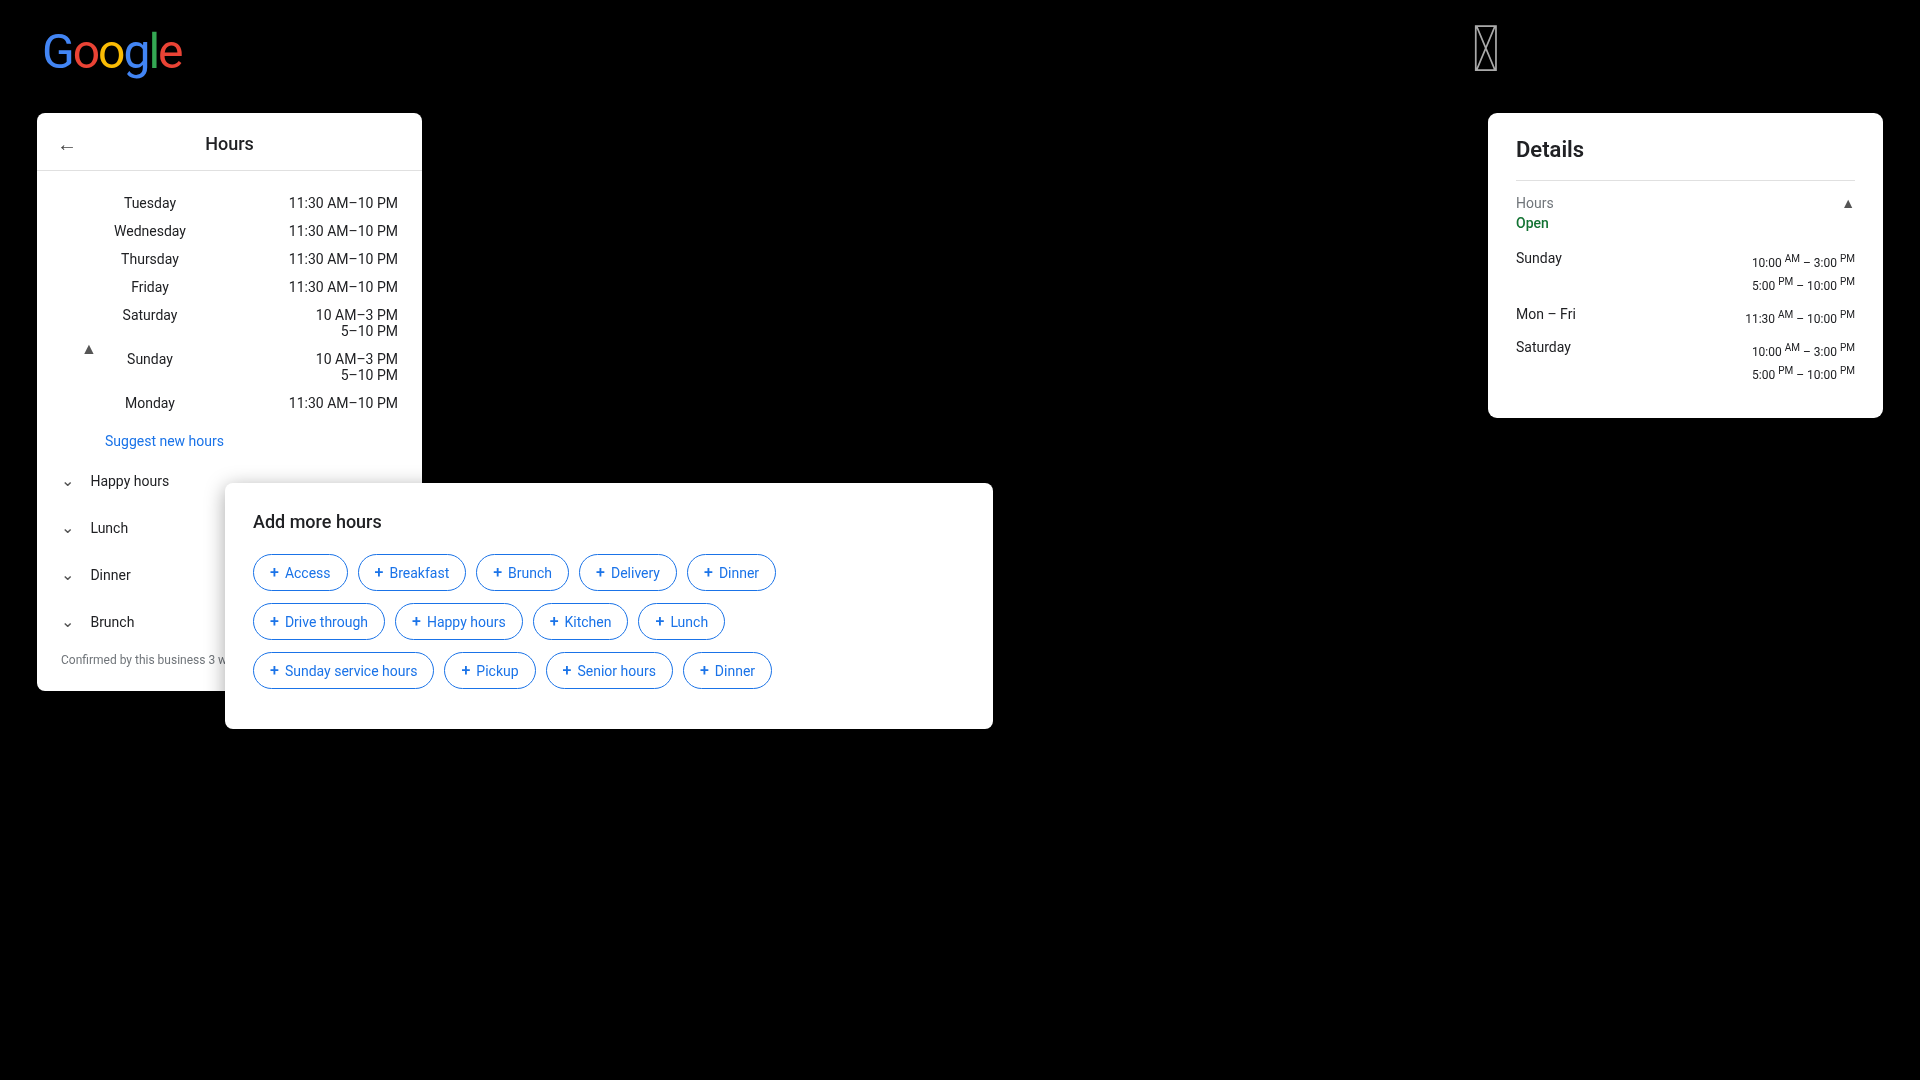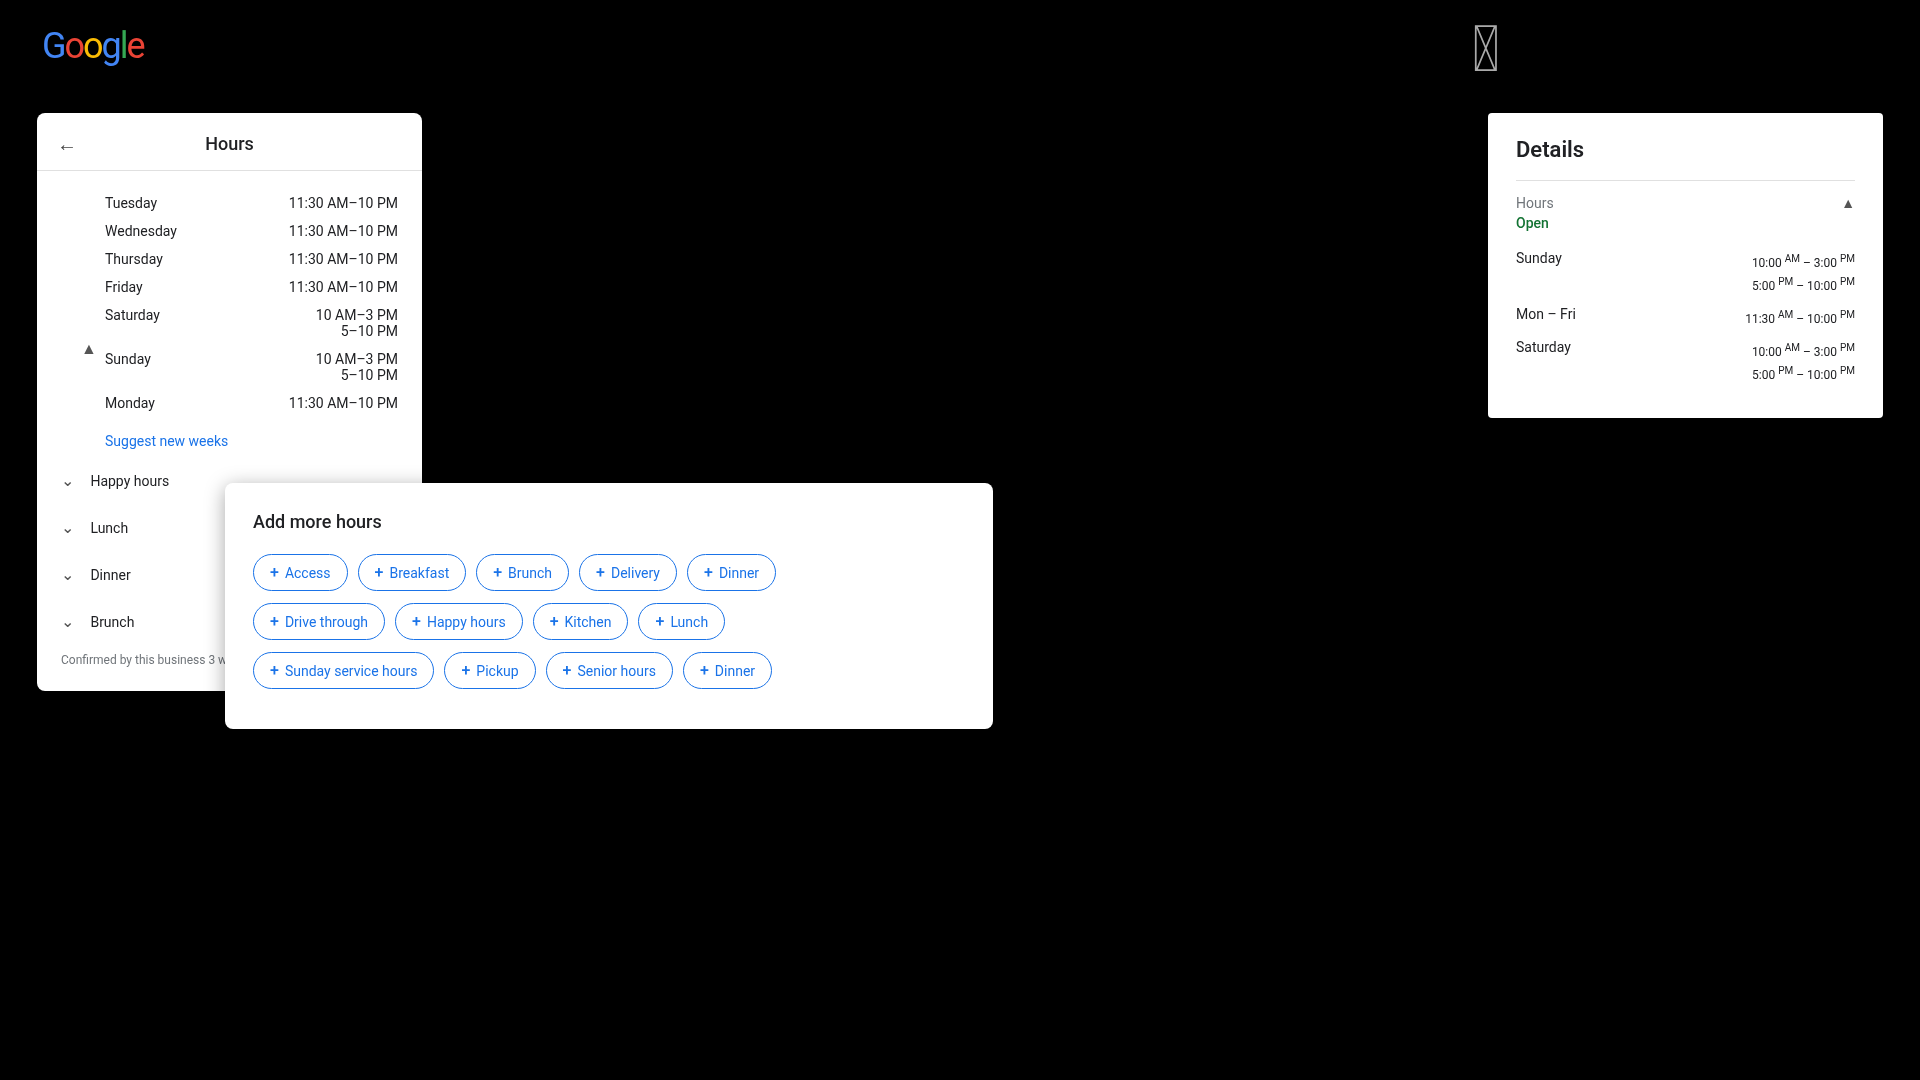--- a/index.html
+++ b/index.html
@@ -10,21 +10,21 @@
       font-family: 'Roboto', Arial, sans-serif;
       position: relative;
       overflow: hidden;
     }
 
     
     .google-logo {
       position: absolute;
       top: 28px;
       left: 42px;
-      font-size: 36px;
+      font-size: 48px;
       font-weight: 400;
       letter-spacing: -2px;
       line-height: 1;
     }
     .g-blue { color: #4285F4; }
     .g-red { color: #EA4335; }
     .g-yellow { color: #FBBC04; }
     .g-blue2 { color: #4285F4; }
     .g-green { color: #34A853; }
     .g-red2 { color: #EA4335; }
@@ -92,20 +92,21 @@
       justify-content: space-between;
       padding: 6px 0;
       font-size: 14px;
       color: #202124;
     }
 
     .day-name {
       min-width: 90px;
       color: #202124;
       font-size: 14px;
+      text-align: center;
     }
 
     .day-time {
       color: #202124;
       font-size: 14px;
       text-align: center;
     }
 
     .suggest-link {
       color: #1a73e8;
@@ -186,21 +187,21 @@
       color: #1a73e8;
     }
 
     
     .details-panel {
       position: absolute;
       top: 113px;
       right: 37px;
       width: 395px;
       background: #fff;
-      border-radius: 4px;
+      border-radius: 9px;
       box-shadow: 0 2px 10px rgba(0,0,0,0.3);
       padding: 24px 28px 28px;
     }
 
     .details-title {
       font-size: 22px;
       font-weight: 600;
       color: #202124;
       margin-bottom: 18px;
     }
@@ -316,21 +317,21 @@
           <span>5–10 PM</span>
         </span>
       </div>
 
       <div class="hour-row">
         <span class="day-name">Monday</span>
         <span class="day-time">11:30 AM–10 PM</span>
       </div>
     </div>
 
-    <a class="suggest-link">Suggest new weeks</a>
+    <a class="suggest-link">Suggest new hours</a>
 
     <div class="section-row">
       <span class="chevron-icon">⌄</span>
       <span class="section-label">Happy hours</span>
     </div>
     <div class="section-row">
       <span class="chevron-icon">⌄</span>
       <span class="section-label">Lunch</span>
     </div>
     <div class="section-row">

